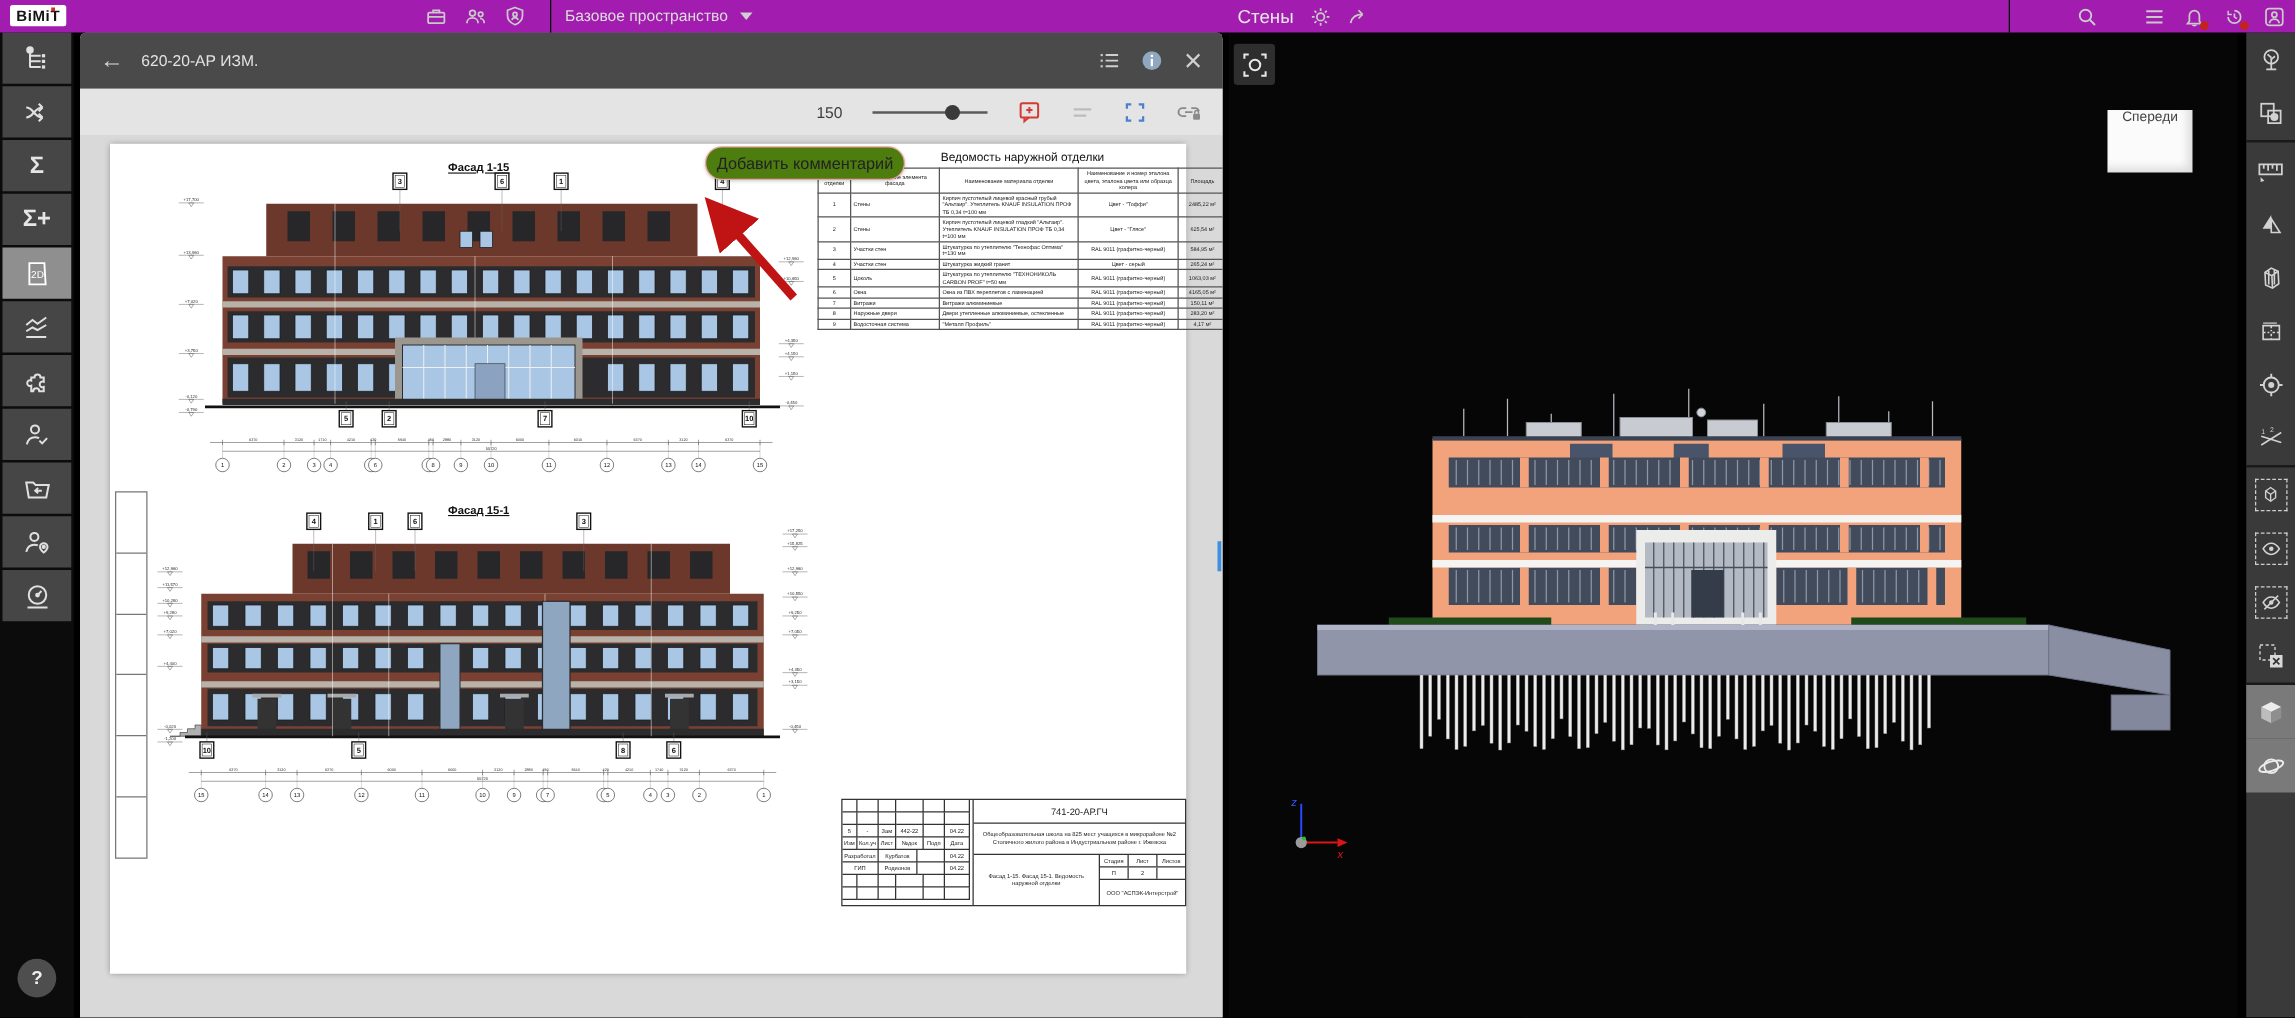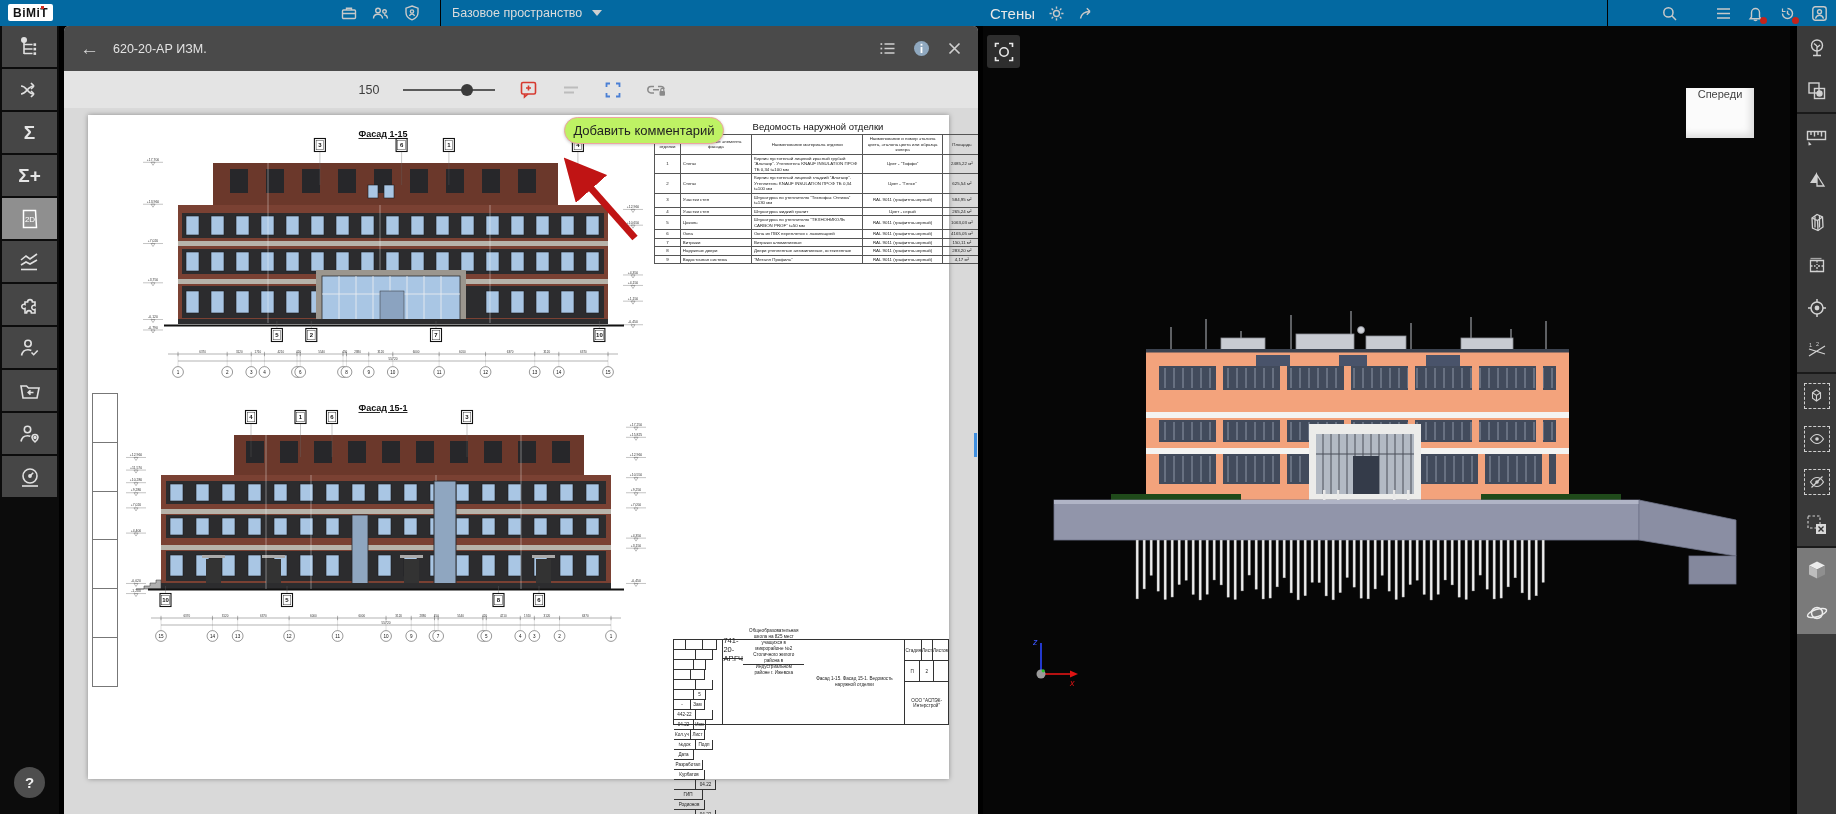--- a/index.html
+++ b/index.html
@@ -1,19 +1,19 @@
 <!DOCTYPE html>
 <html><head>
 <meta charset="utf-8">
 <style>
   html,body{margin:0;padding:0}
   body{width:1836px;height:814px;background:#000;font-family:"Liberation Sans",sans-serif;overflow:hidden;position:relative}
   svg{display:block}
   
-  .topbar{height:26px;background:#0369a1;position:relative;display:flex;align-items:center;z-index:5}
+  .topbar{height:26px;background:#a21caf;position:relative;display:flex;align-items:center;z-index:5}
   .logo{position:absolute;left:8px;top:4px;background:#fff;border-radius:2px;padding:0 5px;height:17px;display:flex;align-items:center;font-weight:bold;font-size:12px;color:#141414;letter-spacing:.5px}
   .logo .reddot{position:absolute;right:9px;top:2px;width:3px;height:3px;background:#d42a1e}
   .tb-icons{position:absolute;left:340px;top:0;height:26px;display:flex;align-items:center;gap:13px}
   .tb-div{position:absolute;top:0;width:1px;height:26px;background:#000}
   .tb-workspace{position:absolute;left:452px;top:0;height:26px;display:flex;align-items:center;gap:10px;color:#dcdcdc;font-size:12.5px;cursor:pointer}
   .caret{width:0;height:0;border-left:5px solid transparent;border-right:5px solid transparent;border-top:6px solid #cfcfcf}
   .tb-title{position:absolute;left:990px;top:0;height:26px;display:flex;align-items:center;gap:13px;color:#e8e8e8;font-size:15px}
   .tb-right{position:absolute;right:8px;top:0;height:26px;display:flex;align-items:center;gap:15px}
   .badge{position:absolute;right:-3px;bottom:-2px;width:7px;height:7px;border-radius:50%;background:#c3231b}
   .relic{position:relative}
@@ -24,43 +24,43 @@
   .lr-item{width:55px;height:41px;margin:0 2px 2px;background:#464646;display:flex;align-items:center;justify-content:center;cursor:pointer}
   .lr-item.active{background:#8f8f8f}
   .lr-sigma{color:#e6e6e6;font-size:19px;font-weight:bold}
   .help-btn{position:absolute;left:14px;bottom:16px;width:31px;height:31px;border-radius:50%;background:#4e4e4e;color:#f0f0f0;font-size:15px;font-weight:bold;display:flex;align-items:center;justify-content:center;cursor:pointer}
   
   .doc-panel{width:914px;margin-left:5px;flex:none;display:flex;flex-direction:column;background:#d9d9d9;border-radius:5px 5px 0 0;position:relative}
   .doc-header{height:45px;background:#4a4a4a;border-radius:5px 5px 0 0;display:flex;align-items:center;padding:0 16px;flex:none}
   .doc-back{color:#d5d5d5;font-size:19px;cursor:pointer;line-height:1}
   .doc-title{color:#e3e3e3;font-size:12.5px;margin-left:14px}
   .doc-hicons{margin-left:auto;display:flex;align-items:center;gap:17px}
-  .doc-toolbar{height:37px;background:#e4e4e4;display:flex;align-items:center;justify-content:center;gap:24px;padding-right:16px;flex:none}
+  .doc-toolbar{height:37px;background:#e4e4e4;display:flex;align-items:center;justify-content:flex-end;gap:24px;padding-right:16px;flex:none}
   .zoom-num{font-size:12.5px;color:#3d3d3d}
   .slider{position:relative;width:92px;height:14px;cursor:pointer}
   .slider .track{position:absolute;left:0;right:0;top:6px;height:2px;background:#5a5a5a}
   .slider .knob{position:absolute;left:58px;top:1px;width:12px;height:12px;border-radius:50%;background:#3a3a3a}
   .doc-canvas{flex:1;position:relative;overflow:hidden;background:#d9d9d9}
   .page{position:absolute;left:24px;top:7px;width:861px;height:664px;background:#fff;box-shadow:0 0 5px rgba(0,0,0,.35)}
   .doc-scroll{position:absolute;right:1px;top:325px;width:3px;height:24px;background:#3f8fe0}
   
-  .tooltip{position:absolute;left:476px;top:2px;width:158px;height:25px;background:#bef264;border:1.5px solid #eda4a0;border-radius:14px;box-shadow:0 1px 3px rgba(0,0,0,.2);display:flex;align-items:center;justify-content:center;font-size:13px;color:#222;z-index:4;cursor:pointer}
+  .tooltip{position:absolute;left:476px;top:2px;width:158px;height:25px;background:#4d7c0f;border:1.5px solid #eda4a0;border-radius:14px;box-shadow:0 1px 3px rgba(0,0,0,.2);display:flex;align-items:center;justify-content:center;font-size:13px;color:#222;z-index:4;cursor:pointer}
   .arrow-svg{position:absolute;left:455px;top:28px;z-index:3}
   
   .fin-wrap{position:absolute;left:566px;top:6px;width:328px}
   .fin-title{text-align:center;font-size:9.5px;color:#111;margin-bottom:2px}
   table.fin{border-collapse:collapse;width:100%;table-layout:fixed}
   table.fin th,table.fin td{border:.5px solid #555;font-size:4.4px;color:#222;padding:1px 2px;overflow:hidden;line-height:1.25}
   table.fin th{font-weight:normal;text-align:center}
   table.fin td{text-align:left}
   table.fin td:first-child,table.fin td:last-child,table.fin td:nth-child(4){text-align:center}
   
   .tblock{position:absolute;left:585px;top:524px;width:274px;height:84px;border:1px solid #333;display:flex;font-size:4.6px;color:#222}
   .tb-left{width:104px;border-right:1px solid #333;display:flex;flex-direction:column}
-  .tb-right2{flex:1;display:flex;flex-direction:row}
+  .tb-right2{flex:1;display:flex;flex-direction:column}
   .tb-code{height:18px;border-bottom:1px solid #333;display:flex;align-items:center;justify-content:center;font-size:7.5px}
   .tb-desc{height:22px;border-bottom:1px solid #333;display:flex;align-items:center;justify-content:center;text-align:center;padding:1px 6px;line-height:1.3}
   .tb-bottom{flex:1;display:flex}
   .tb-sheett{width:96px;border-right:1px solid #333;display:flex;align-items:center;justify-content:center;text-align:center;padding:2px;line-height:1.35}
   .tb-sl{flex:1;display:flex;flex-direction:column}
   .tb-slrow{display:flex;border-bottom:1px solid #333;flex:1}
   .tb-slrow:last-child{border-bottom:none}
   .tb-slcell{flex:1;border-right:1px solid #333;display:flex;align-items:center;justify-content:center}
   .tb-slcell:last-child{border-right:none}
   .tb-company{flex:1.6;display:flex;align-items:center;justify-content:center;text-align:center;padding:1px}

